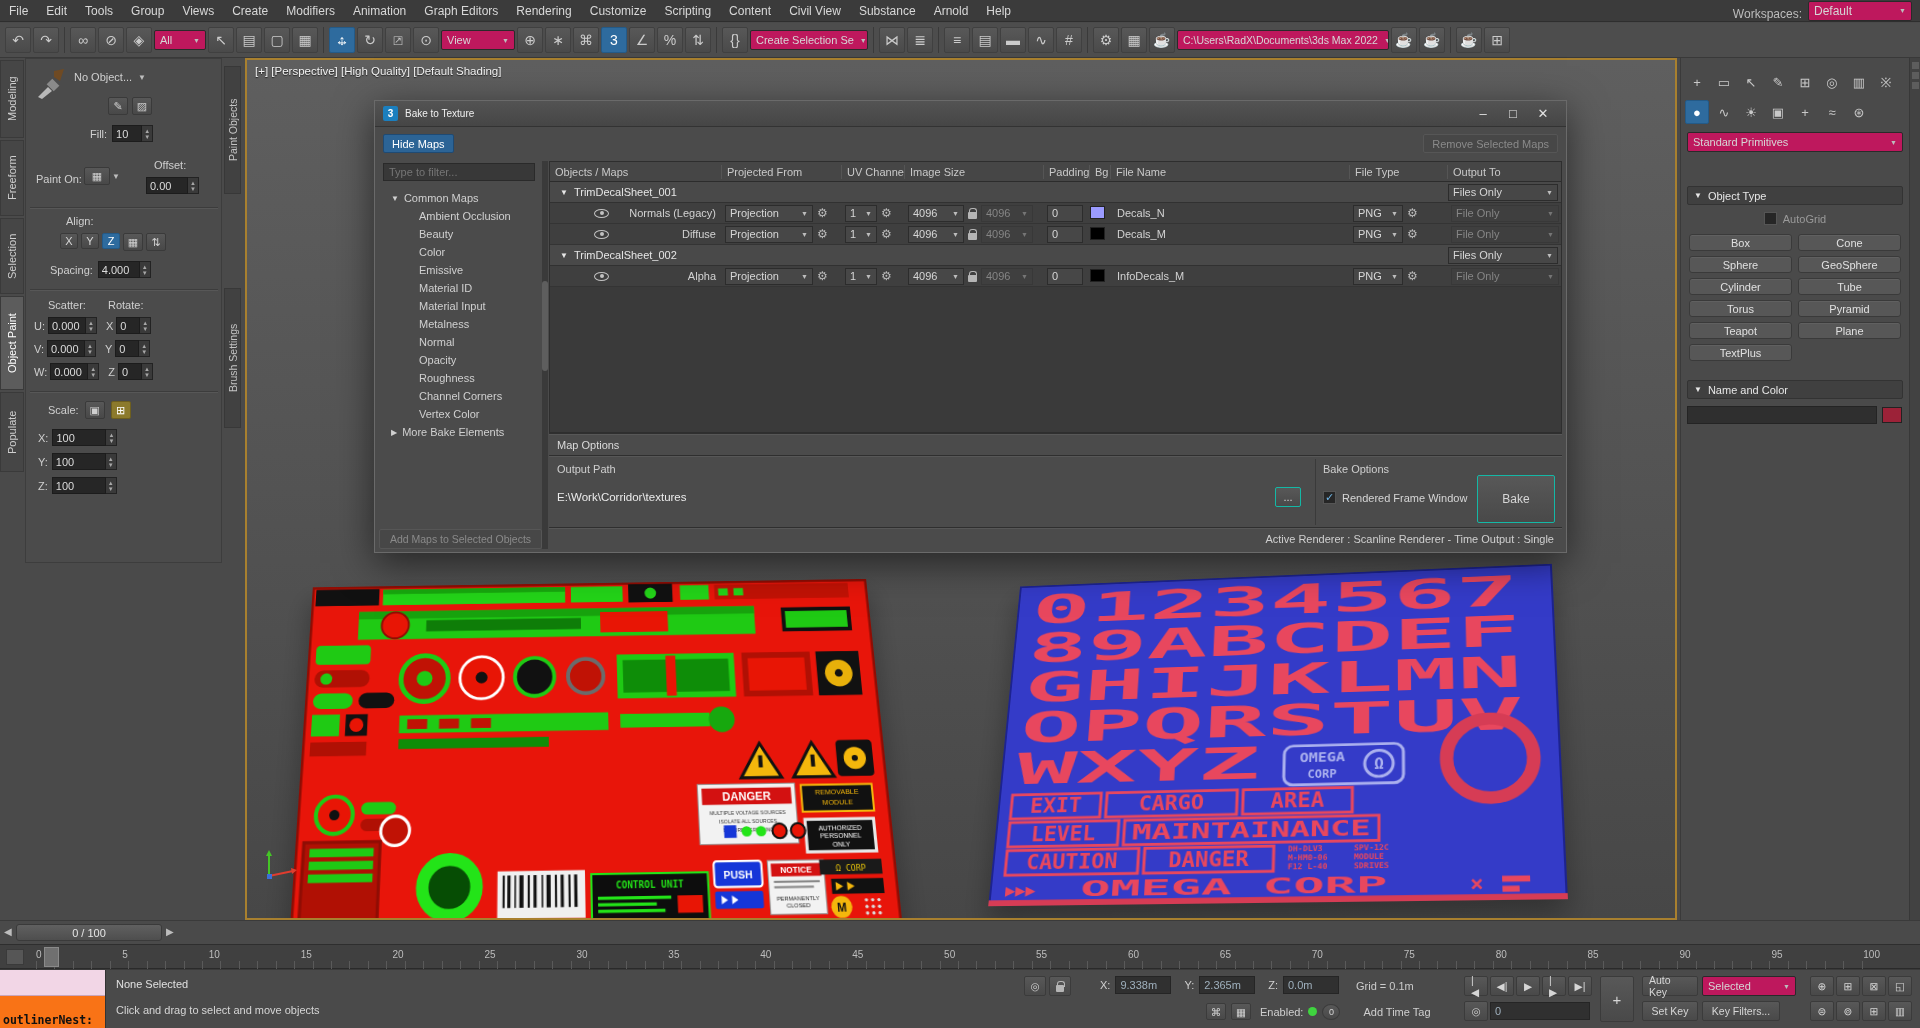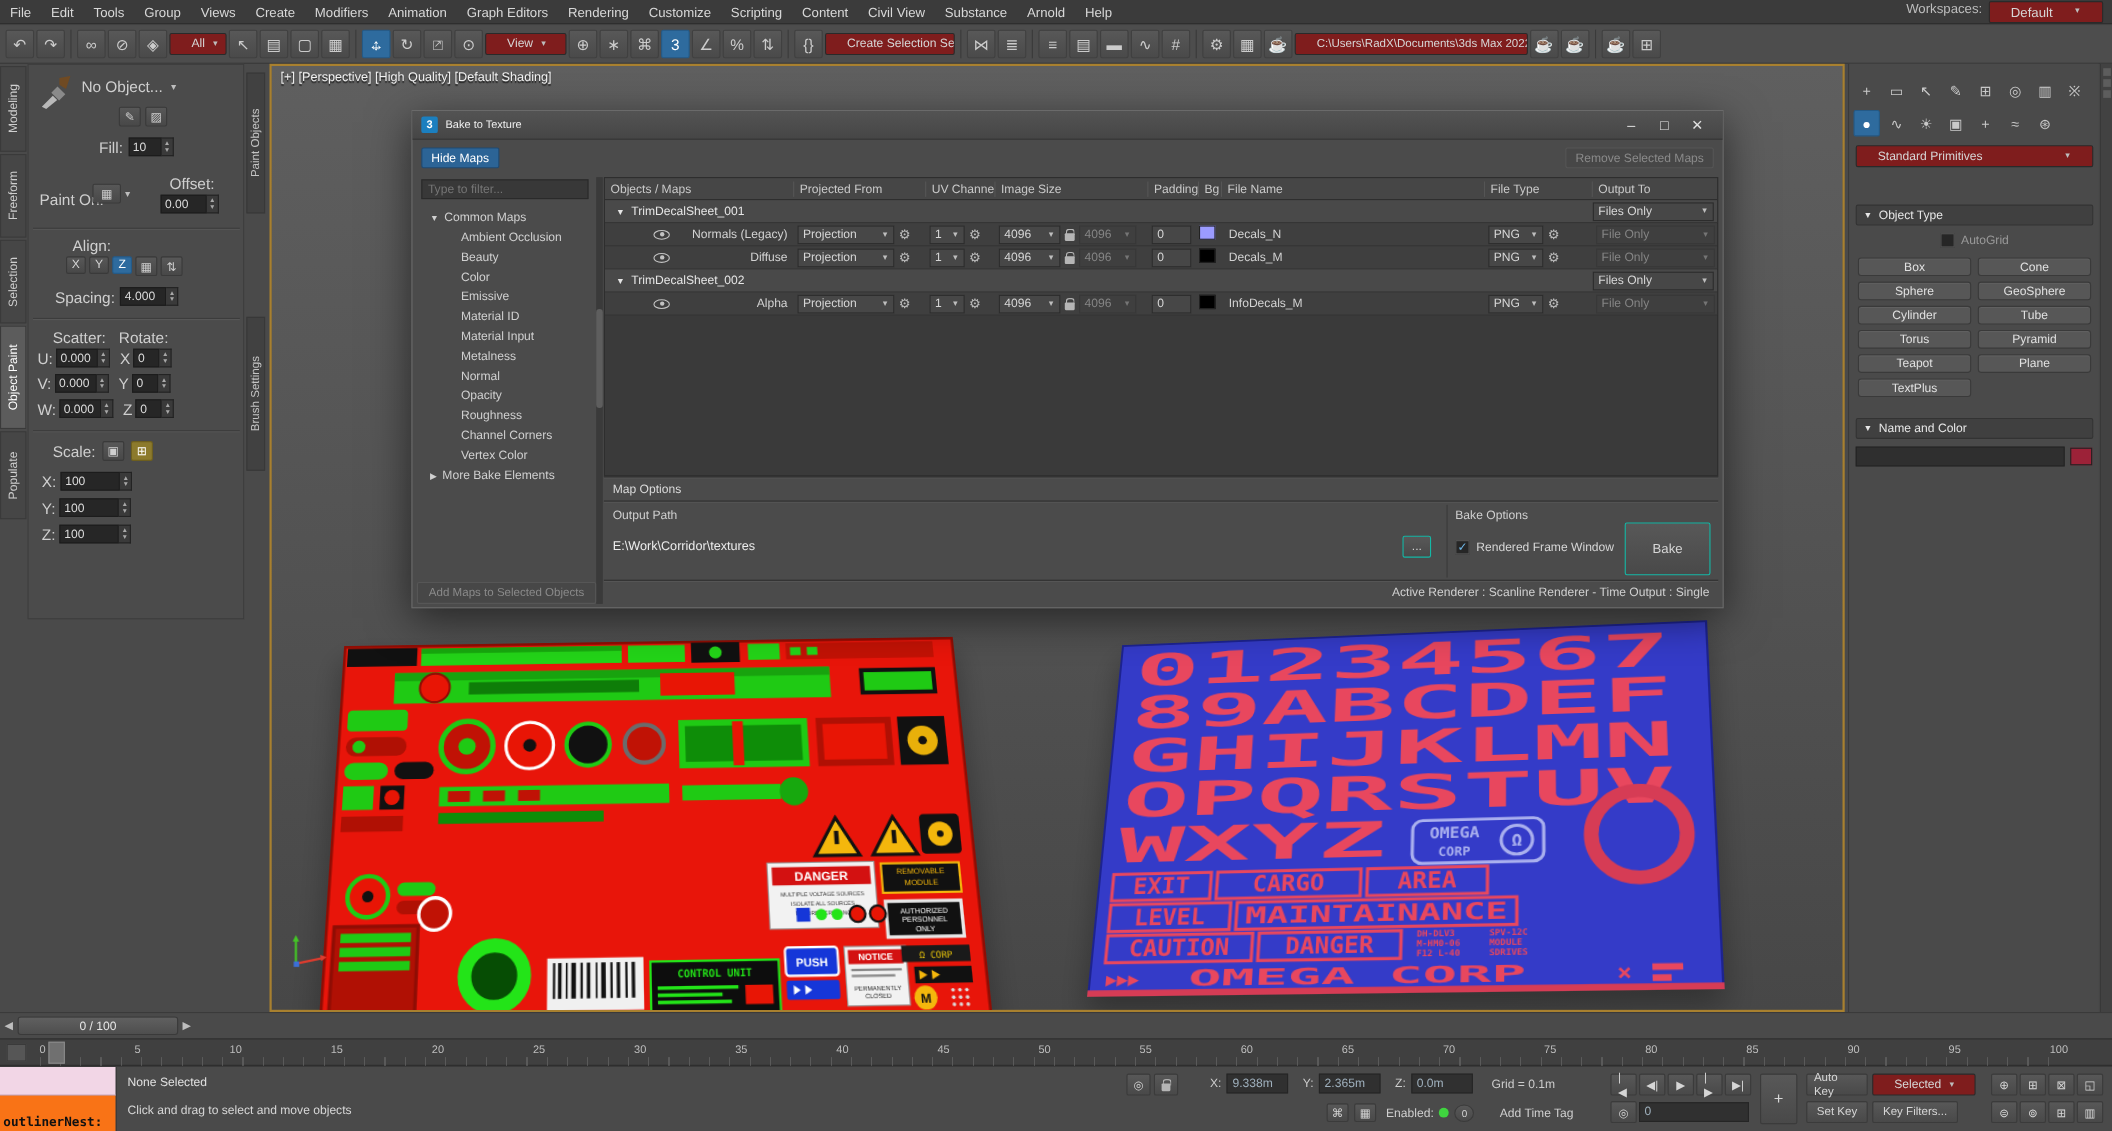--- a/index.html
+++ b/index.html
@@ -3,44 +3,44 @@
 <meta charset="utf-8">
 <style>
 *{margin:0;padding:0;box-sizing:border-box}
 html,body{width:1920px;height:1028px;overflow:hidden;background:#4a4a4a;
 font-family:"Liberation Sans",sans-serif;font-size:11px;color:#d2d2d2}
 .abs{position:absolute}
 
 .menubar{position:absolute;left:0;top:0;width:1920px;height:22px;background:#3b3b3b;
 display:flex;align-items:center;border-bottom:1px solid #2e2e2e;font-size:12px}
 .mbi{padding:0 9px;height:22px;display:flex;align-items:center;color:#d8d8d8;cursor:default}
-.mb-right{margin-left:auto;display:flex;align-items:flex-start;gap:6px;padding-right:8px}
+.mb-right{margin-left:auto;display:flex;align-items:flex-end;gap:6px;padding-right:8px}
 
 .toolbar{position:absolute;left:0;top:23px;width:1920px;height:35px;background:#4d4d4d;
 display:flex;align-items:center;padding:0 5px;gap:2px;border-bottom:1px solid #393939}
 .tbi{width:26px;height:26px;min-width:26px;display:flex;align-items:center;justify-content:center;
 background:linear-gradient(#585858,#4a4a4a);border:1px solid #404040;border-radius:2px;
 color:#cbcbcb;font-size:14px;position:relative}
 .tbi.on{background:#2e6b9e;border-color:#245a87;color:#fff}
 .sep{width:1px;height:26px;background:#3a3a3a;margin:0 3px}
-.dd{display:inline-flex;align-items:center;background:#7f1d1d;border:1px solid #2a2a2a;
-border-radius:2px;padding:0 19px;gap:6px;height:20px;color:#d6d6d6;white-space:nowrap;overflow:hidden}
+.dd{display:inline-flex;align-items:center;background:#be185d;border:1px solid #2a2a2a;
+border-radius:2px;padding:0 5px;gap:6px;height:20px;color:#d6d6d6;white-space:nowrap;overflow:hidden}
 .dd .car{margin-left:auto;font-size:7px;color:#bdbdbd}
 .stack{position:relative;width:16px;height:16px}
 .stack span{position:absolute;left:0;top:0;width:16px;height:16px;display:flex;align-items:center;justify-content:center}
 
 .vtab{position:absolute;left:0;width:24px;writing-mode:vertical-rl;transform:rotate(180deg);
 display:flex;align-items:center;justify-content:center;background:#464646;border:1px solid #3a3a3a;
 color:#cfcfcf;font-size:11px}
 .vtab.act{background:#5c5c5c;color:#fff}
 .vlab{position:absolute;width:17px;writing-mode:vertical-rl;transform:rotate(180deg);
 display:flex;align-items:center;justify-content:center;background:#414141;border:1px solid #383838;
 color:#c4c4c4;font-size:10.5px}
 .panel{position:absolute;left:25px;top:58px;width:197px;height:505px;background:#4b4b4b;border:1px solid #3d3d3d}
-.lbl{color:#cfcfcf;font-size:14px;white-space:nowrap}
+.lbl{color:#cfcfcf;font-size:11px;white-space:nowrap}
 .spin{display:inline-flex;height:17px}
 .sv{background:#262626;border:1px solid #1c1c1c;color:#dcdcdc;padding:0 3px;display:flex;
 align-items:center;min-width:26px;font-size:11px}
 .sar{display:flex;flex-direction:column;justify-content:center;width:11px;background:#3a3a3a;
 border:1px solid #232323;border-left:none}
 .sar i{font-style:normal;font-size:6px;line-height:6px;color:#a8a8a8;text-align:center}
 .tog{width:18px;height:16px;display:inline-flex;align-items:center;justify-content:center;
 background:linear-gradient(#585858,#484848);border:1px solid #3a3a3a;border-radius:2px;color:#d6d6d6}
 .tog.on{background:#2e6b9e;border-color:#245a87;color:#fff}
 .mini-ic{width:20px;height:18px;display:inline-flex;align-items:center;justify-content:center;

